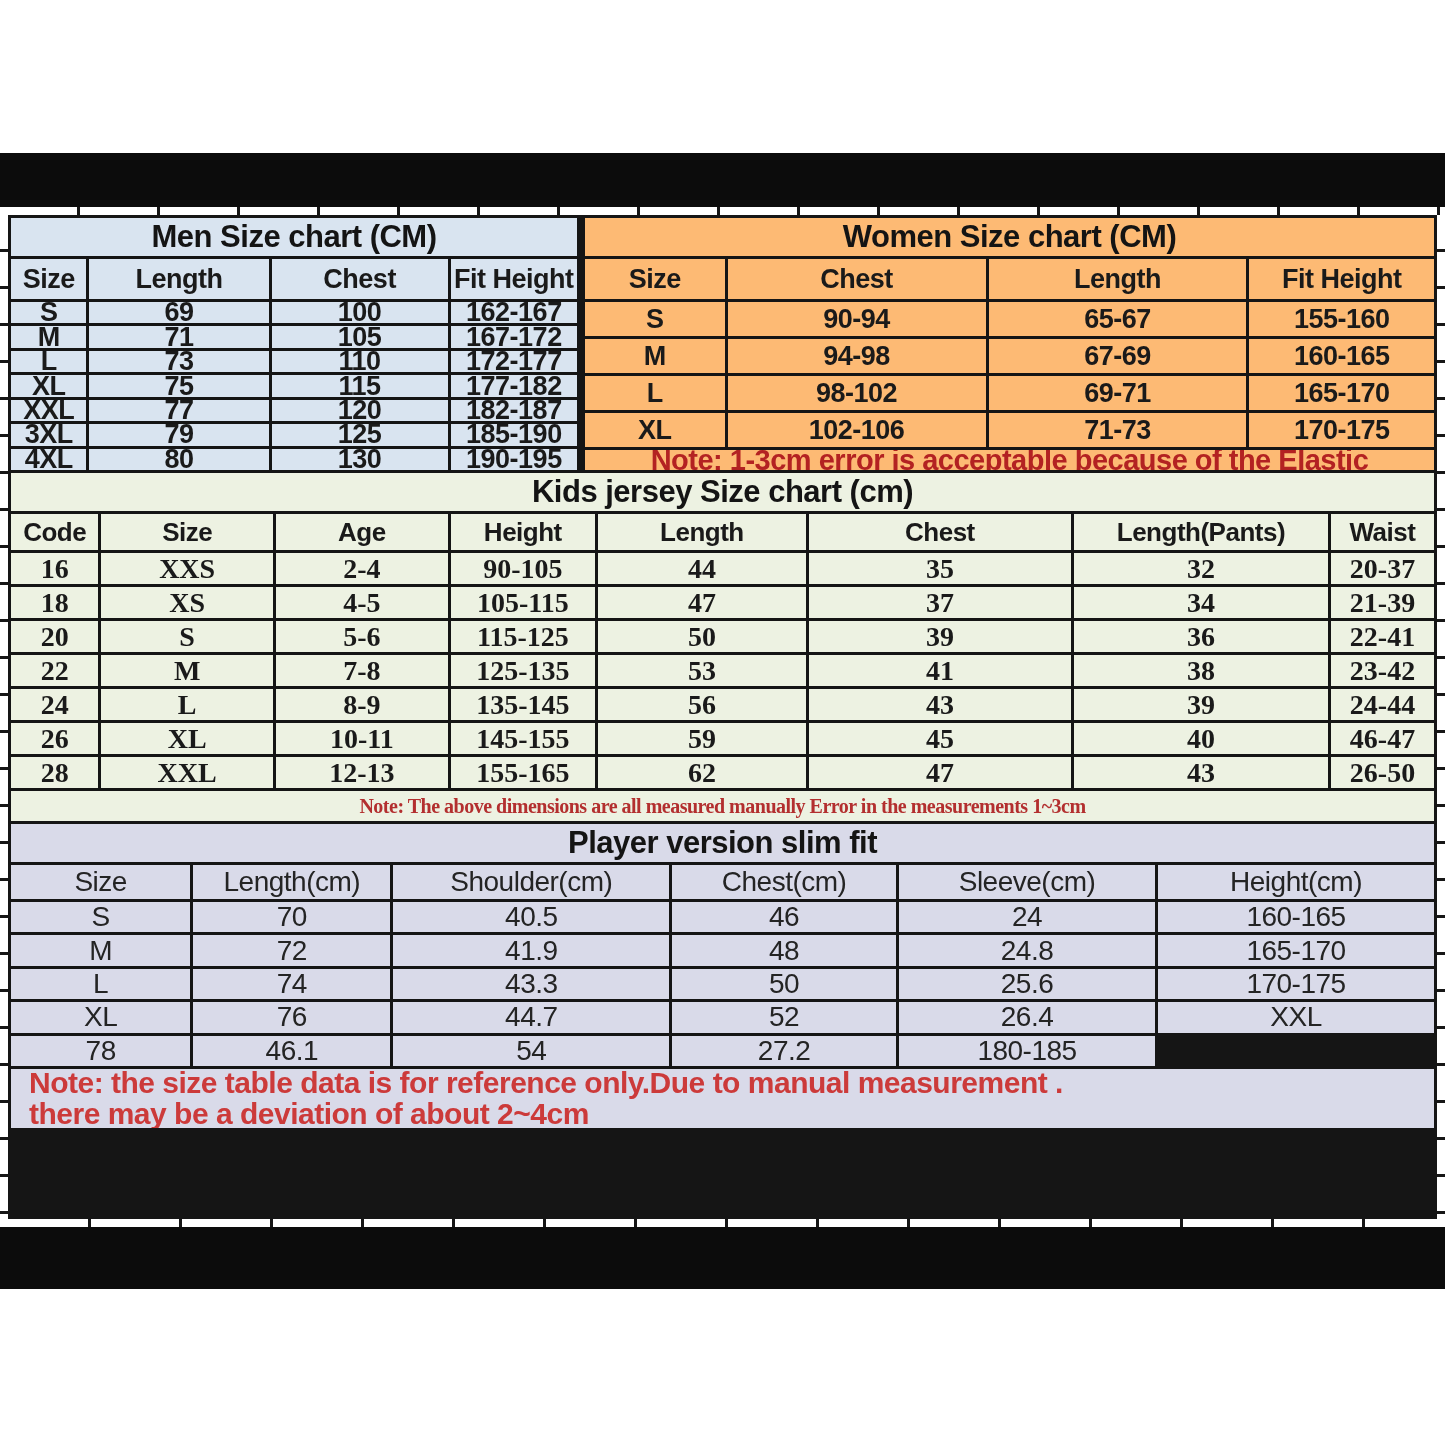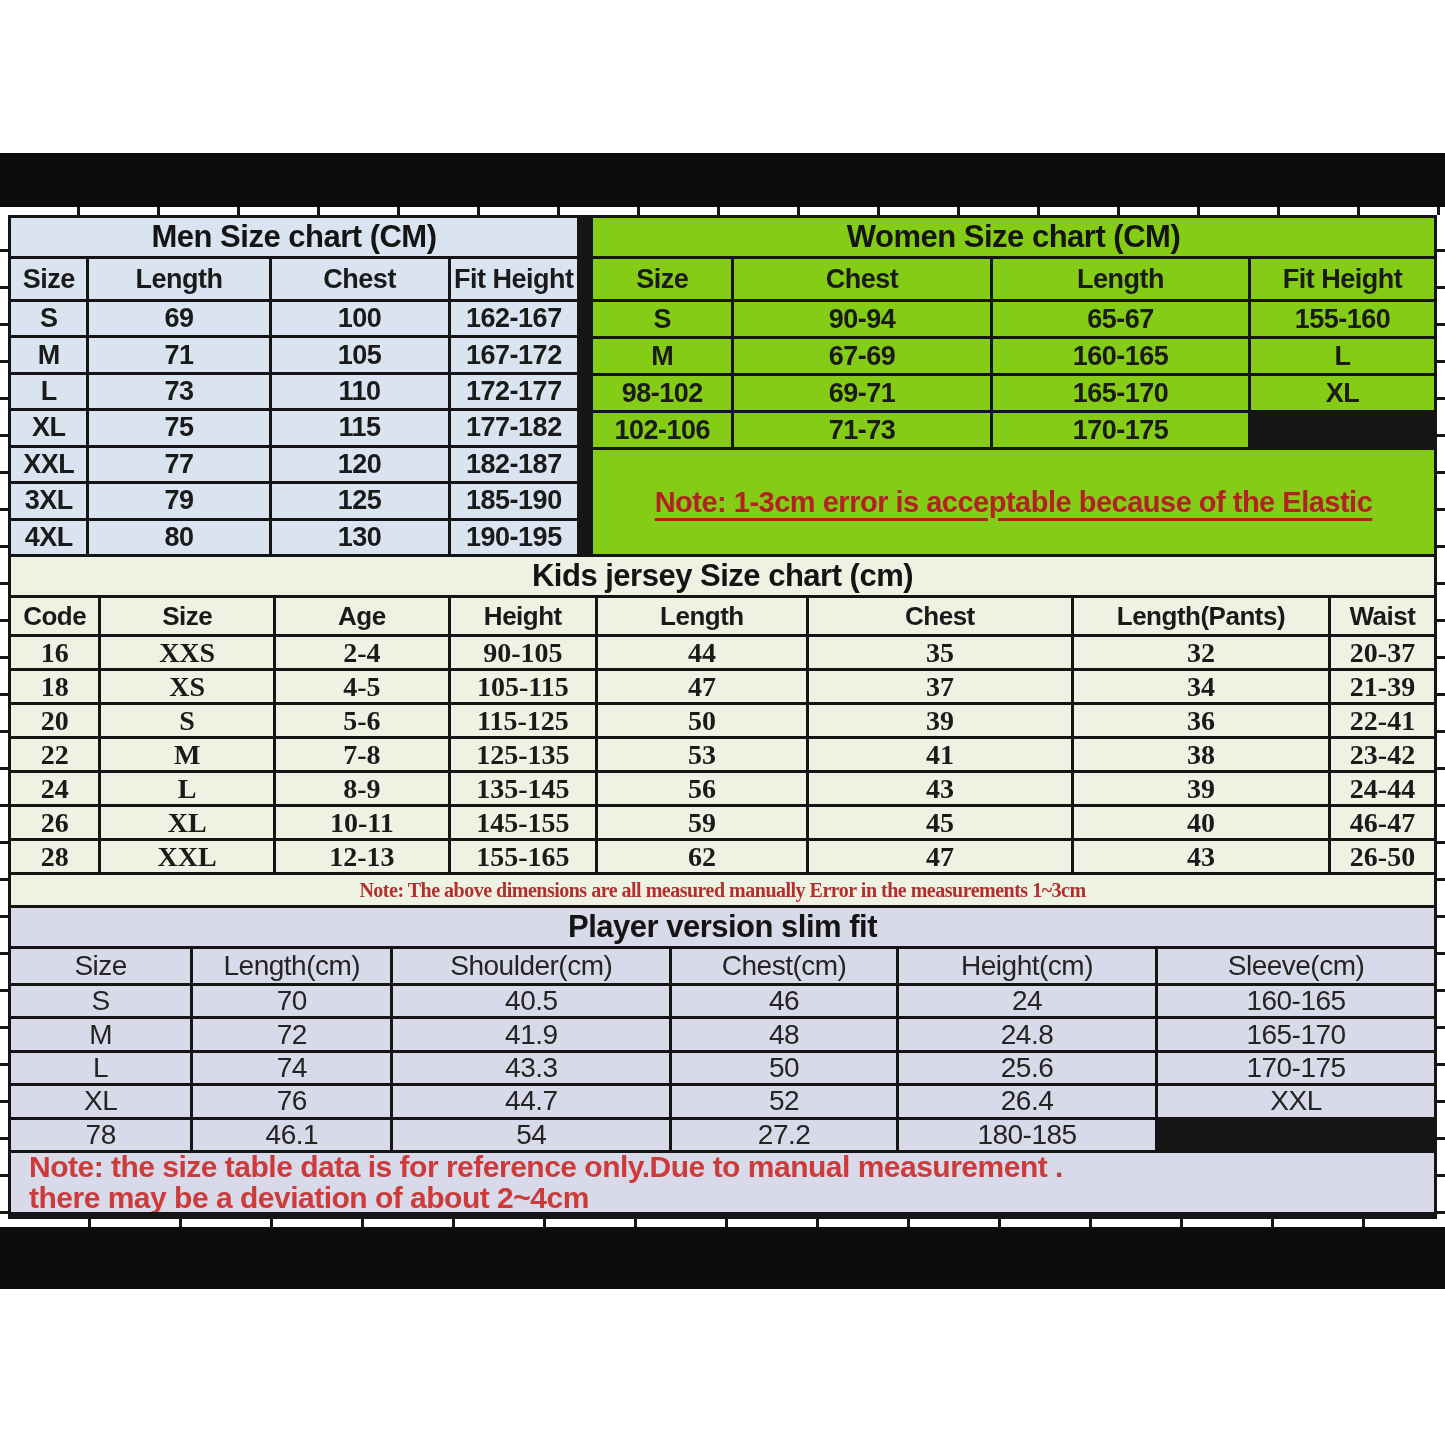--- a/index.html
+++ b/index.html
@@ -21,40 +21,40 @@
   .sliver{position:absolute;top:215px;width:8px;height:1004px;background:
     repeating-linear-gradient(180deg,#ffffff 0 34px,#161616 34px 37px);}
   .sliver.right{left:1437px;}
   .sliver.left{left:0px;}
 
   
   .sheet{position:absolute;left:8px;top:215px;width:1423px;height:998px;
          border:3px solid #151515;background:#151515;
          display:flex;flex-direction:column;gap:3px;}
 
-  .section-mw{display:flex;gap:16px;height:336px;background:#151515;}
+  .section-mw{display:flex;gap:8px;height:252px;background:#151515;}
 
   .tbl{display:grid;gap:3px;background:#151515;}
   .t-men{width:566px;
     grid-template-columns:77fr 183fr 180fr 129fr;
     grid-template-rows:38px 40px repeat(7,1fr);}
   .t-women{flex:1;
     grid-template-columns:143fr 264fr 264fr 189fr;
     grid-template-rows:38px 40px repeat(4,34px) 1fr;}
   .t-kids{height:348px;
     grid-template-columns:89fr 175fr 175fr 147fr 212fr 267fr 259fr 105fr;
     grid-template-rows:38px 36px repeat(7,1fr) 30px;border-radius:15px;}
   .t-player{height:304px;
     grid-template-columns:182fr 200fr 280fr 227fr 260fr 280fr;
     grid-template-rows:38px 34px repeat(5,1fr) 59px;}
 
   .cell{display:flex;align-items:center;justify-content:center;
         color:#1a1a1a;overflow:hidden;white-space:nowrap;}
   .t-men .cell{background:#d9e4f0;font-weight:bold;font-size:27px;letter-spacing:-0.5px;}
-  .t-women .cell{background:#84cc16;font-weight:bold;font-size:27px;letter-spacing:-0.5px;}
+  .t-women .cell{background:#fdba74;font-weight:bold;font-size:27px;letter-spacing:-0.5px;}
   .t-kids .cell{background:#edf2e2;}
   .t-player .cell{background:#d9dae9;font-weight:400;font-size:28px;color:#242424;letter-spacing:-0.5px;}
 
   .cell.title{grid-column:1/-1;font-weight:bold;font-size:31px;letter-spacing:-0.5px;color:#141414;}
   .t-kids .cell.header{font-weight:bold;font-size:26px;letter-spacing:-0.5px;
         font-family:"Liberation Sans",sans-serif;}
   .t-kids .cell.value{font-family:"Liberation Serif",serif;font-weight:bold;font-size:28px;}
 
   .cell.note{grid-column:1/-1;}
   .t-women .cell.note{color:#b32222;font-size:29px;font-weight:bold;letter-spacing:-0.5px;
@@ -121,20 +121,21 @@
         <div class="cell title">Women Size chart (CM)</div>
         <div class="cell header">Size</div>
           <div class="cell header">Chest</div>
           <div class="cell header">Length</div>
           <div class="cell header">Fit Height</div>
           <div class="cell value">S</div>
           <div class="cell value">90-94</div>
           <div class="cell value">65-67</div>
           <div class="cell value">155-160</div>
           <div class="cell value">M</div>
+          <div class="cell value">94-98</div>
           <div class="cell value">67-69</div>
           <div class="cell value">160-165</div>
           <div class="cell value">L</div>
           <div class="cell value">98-102</div>
           <div class="cell value">69-71</div>
           <div class="cell value">165-170</div>
           <div class="cell value">XL</div>
           <div class="cell value">102-106</div>
           <div class="cell value">71-73</div>
           <div class="cell value">170-175</div>
@@ -211,22 +212,22 @@
         <div class="cell value">26-50</div>
         <div class="cell note">Note: The above dimensions are all measured manually Error in the measurements 1~3cm</div>
     </div>
 
     <div class="tbl t-player">
       <div class="cell title">Player version slim fit</div>
       <div class="cell header">Size</div>
         <div class="cell header">Length(cm)</div>
         <div class="cell header">Shoulder(cm)</div>
         <div class="cell header">Chest(cm)</div>
+        <div class="cell header">Sleeve(cm)</div>
         <div class="cell header">Height(cm)</div>
-        <div class="cell header">Sleeve(cm)</div>
         <div class="cell value">S</div>
         <div class="cell value">70</div>
         <div class="cell value">40.5</div>
         <div class="cell value">46</div>
         <div class="cell value">24</div>
         <div class="cell value">160-165</div>
         <div class="cell value">M</div>
         <div class="cell value">72</div>
         <div class="cell value">41.9</div>
         <div class="cell value">48</div>

